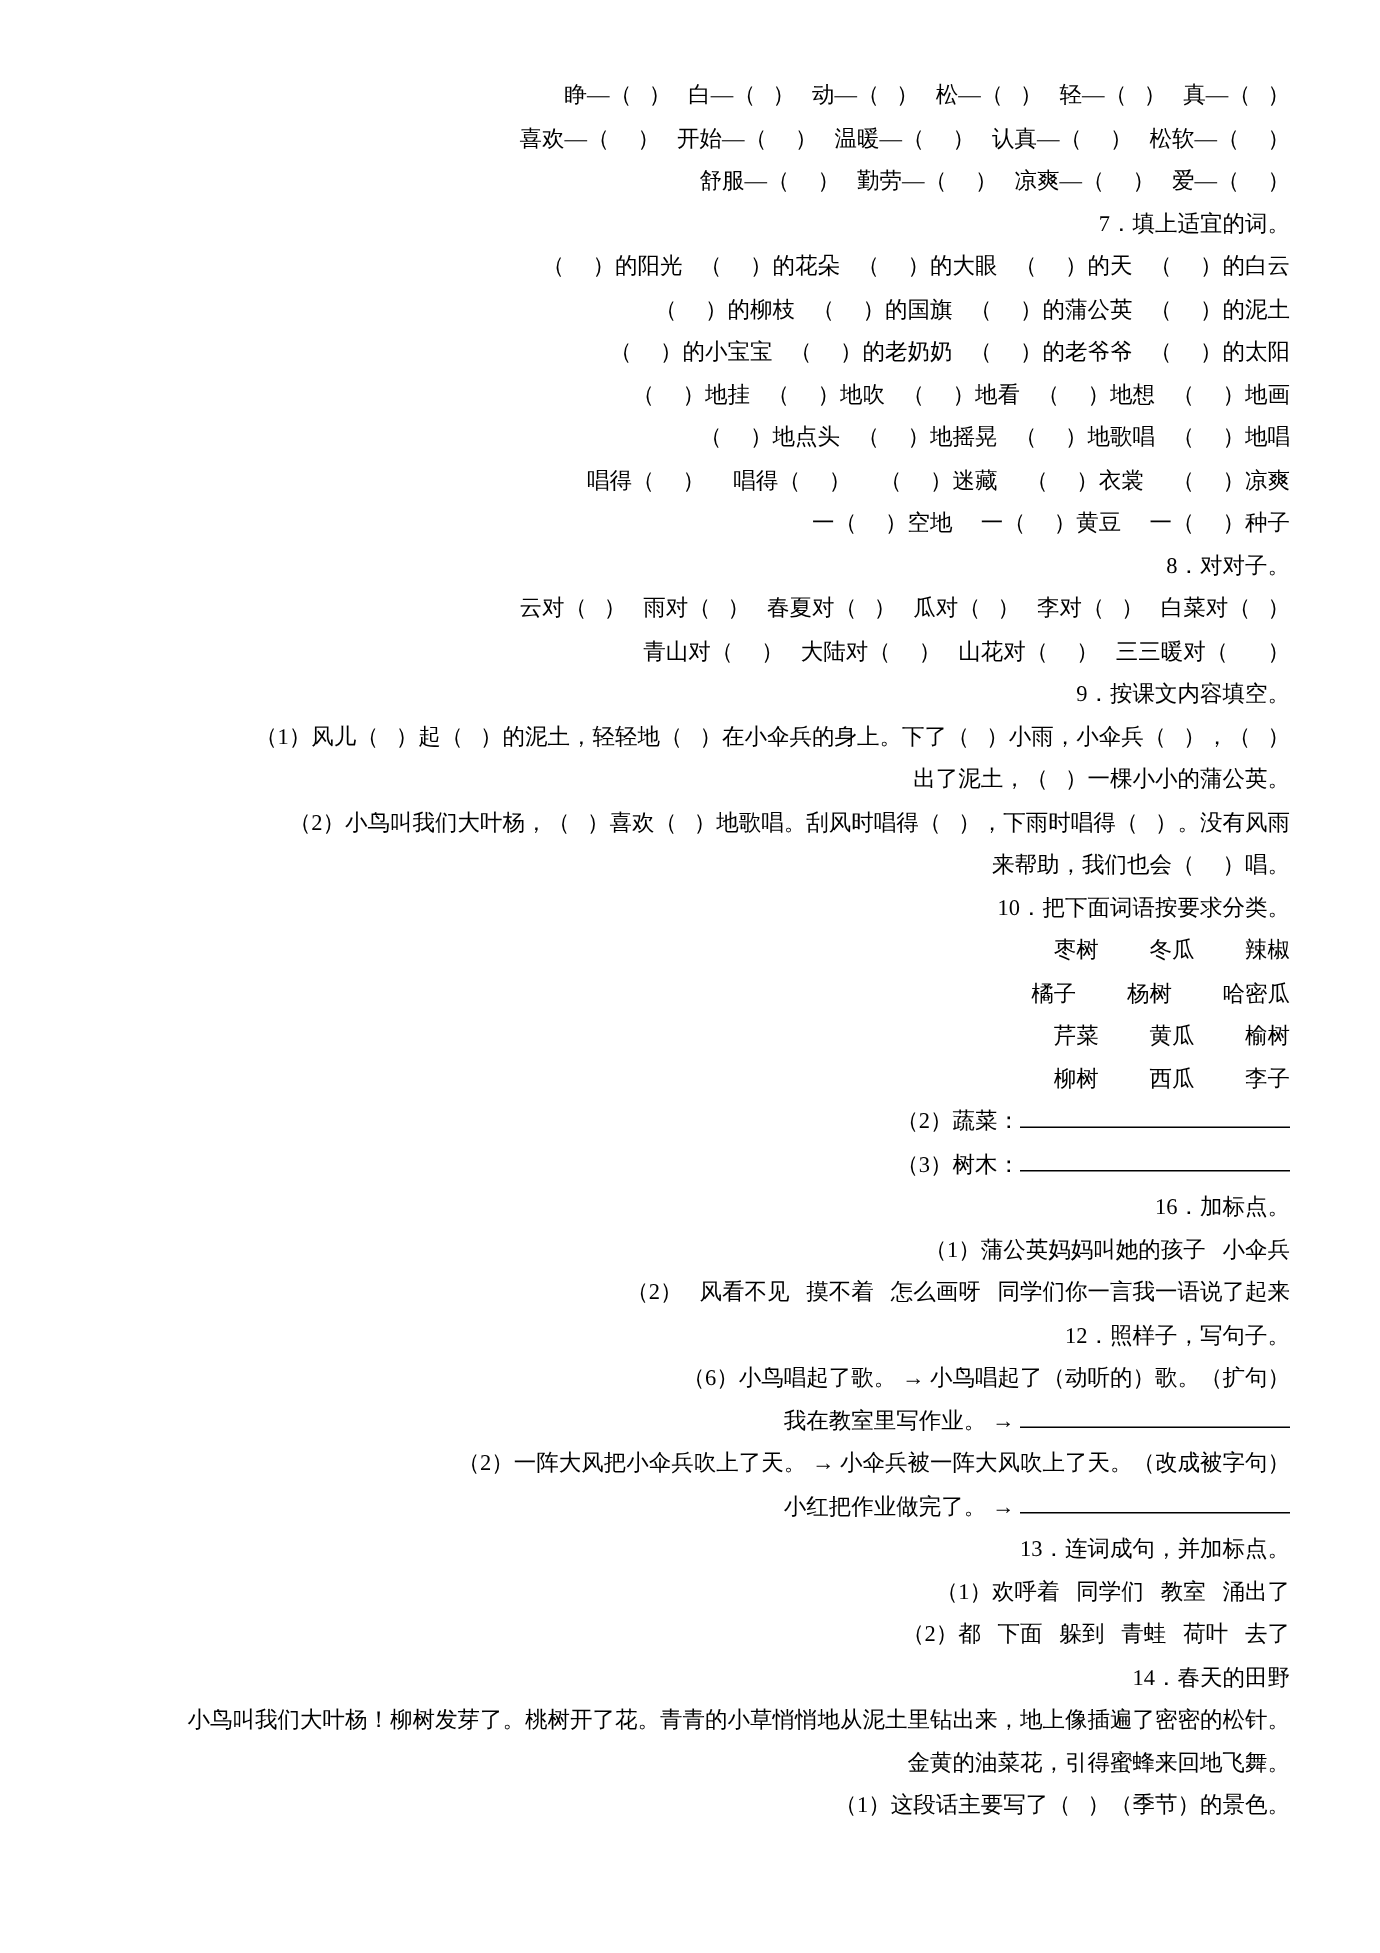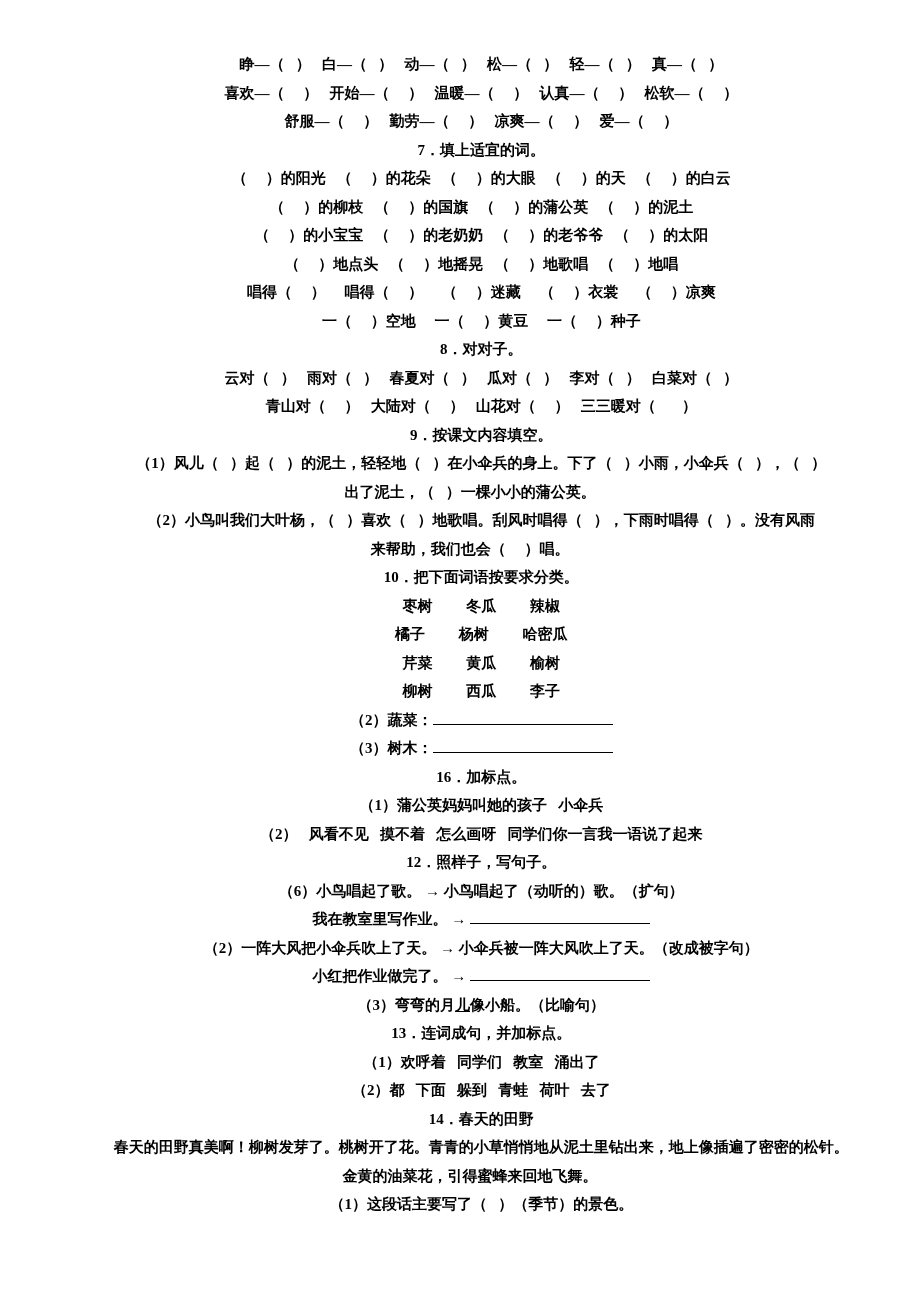--- a/index.html
+++ b/index.html
@@ -6,22 +6,21 @@
     font-family: "SimSun", "宋体", serif;
     font-size: 15px;
     line-height: 1.9;
     margin: 0;
     padding: 50px 60px 50px 80px;
     color: #000;
     background: #fff;
   }
   .line {
     white-space: pre-wrap;
-    text-align: center;
-    font-weight: bold;
+    text-align: right;
   }
   .indent {
     padding-left: 1.5em;
   }
   .blank {
     display: inline-block;
     border-bottom: 1px solid #000;
     min-width: 180px;
     height: 1em;
     vertical-align: baseline;
@@ -31,20 +30,21 @@
 <body>
 
 <div id="doc">
     <div class="line indent">睁—（   ）   白—（   ）   动—（   ）   松—（   ）   轻—（   ）   真—（   ）</div>
     <div class="line indent">喜欢—（     ）   开始—（     ）   温暖—（     ）   认真—（     ）   松软—（     ）</div>
     <div class="line indent">舒服—（     ）   勤劳—（     ）   凉爽—（     ）   爱—（     ）</div>
     <div class="line indent">7．填上适宜的词。</div>
     <div class="line indent">（     ）的阳光   （     ）的花朵   （     ）的大眼   （     ）的天   （     ）的白云</div>
     <div class="line indent">（     ）的柳枝   （     ）的国旗   （     ）的蒲公英   （     ）的泥土</div>
     <div class="line indent">（     ）的小宝宝   （     ）的老奶奶   （     ）的老爷爷   （     ）的太阳</div>
+    <div class="line indent">（     ）地挂   （     ）地吹   （     ）地看   （     ）地想   （     ）地画</div>
     <div class="line indent">（     ）地点头   （     ）地摇晃   （     ）地歌唱   （     ）地唱</div>
     <div class="line indent">唱得（     ）     唱得（     ）     （     ）迷藏     （     ）衣裳     （     ）凉爽</div>
     <div class="line indent">一（     ）空地     一（     ）黄豆     一（     ）种子</div>
     <div class="line indent">8．对对子。</div>
     <div class="line indent">云对（   ）   雨对（   ）   春夏对（   ）   瓜对（   ）   李对（   ）   白菜对（   ）</div>
     <div class="line indent">青山对（     ）   大陆对（     ）   山花对（     ）   三三暖对（       ）</div>
     <div class="line indent">9．按课文内容填空。</div>
     <div class="line indent">（1）风儿（   ）起（   ）的泥土，轻轻地（   ）在小伞兵的身上。下了（   ）小雨，小伞兵（   ），（   ）</div>
     <div class="line">出了泥土，（   ）一棵小小的蒲公英。</div>
     <div class="line indent">（2）小鸟叫我们大叶杨，（   ）喜欢（   ）地歌唱。刮风时唱得（   ），下雨时唱得（   ）。没有风雨</div>
@@ -57,21 +57,20 @@
     <div class="line indent">（2）蔬菜：<span class="blank"></span></div>
     <div class="line indent">（3）树木：<span class="blank"></span></div>
     <div class="line indent">16．加标点。</div>
     <div class="line indent">（1）蒲公英妈妈叫她的孩子   小伞兵</div>
     <div class="line indent">（2）   风看不见   摸不着   怎么画呀   同学们你一言我一语说了起来</div>
     <div class="line indent">12．照样子，写句子。</div>
     <div class="line indent">（6）小鸟唱起了歌。 → 小鸟唱起了（动听的）歌。（扩句）</div>
     <div class="line indent">我在教室里写作业。 → <span class="blank"></span></div>
     <div class="line indent">（2）一阵大风把小伞兵吹上了天。 → 小伞兵被一阵大风吹上了天。（改成被字句）</div>
     <div class="line indent">小红把作业做完了。 → <span class="blank"></span></div>
-    <div class="line indent">（3）弯弯的月<span style="text-decoration: underline;">儿</span>像小船。（比喻句）</div>
     <div class="line indent">13．连词成句，并加标点。</div>
     <div class="line indent">（1）欢呼着   同学们   教室   涌出了</div>
     <div class="line indent">（2）都   下面   躲到   青蛙   荷叶   去了</div>
     <div class="line indent">14．春天的田野</div>
-    <div class="line indent">春天的田野真美啊！柳树发芽了。桃树开了花。青青的小草悄悄地从泥土里钻出来，地上像插遍了密密的松针。</div>
+    <div class="line indent">小鸟叫我们大叶杨！柳树发芽了。桃树开了花。青青的小草悄悄地从泥土里钻出来，地上像插遍了密密的松针。</div>
     <div class="line">金黄的油菜花，引得蜜蜂来回地飞舞。</div>
     <div class="line indent">（1）这段话主要写了（   ）（季节）的景色。</div>
   </div>
 
 </body></html>

